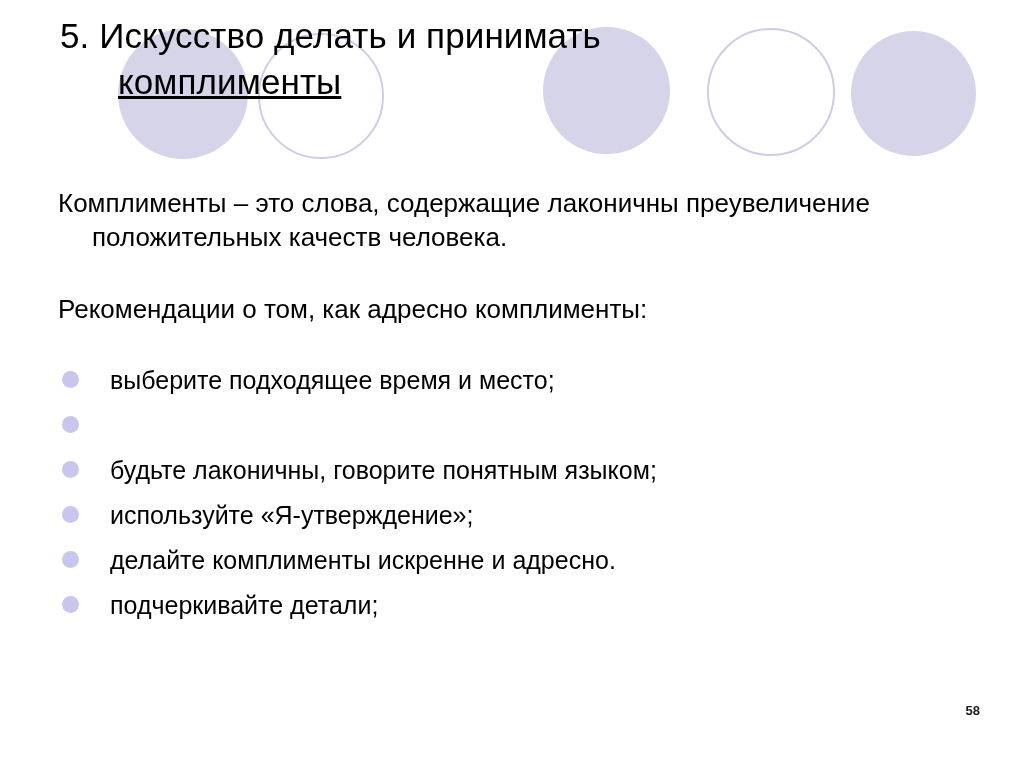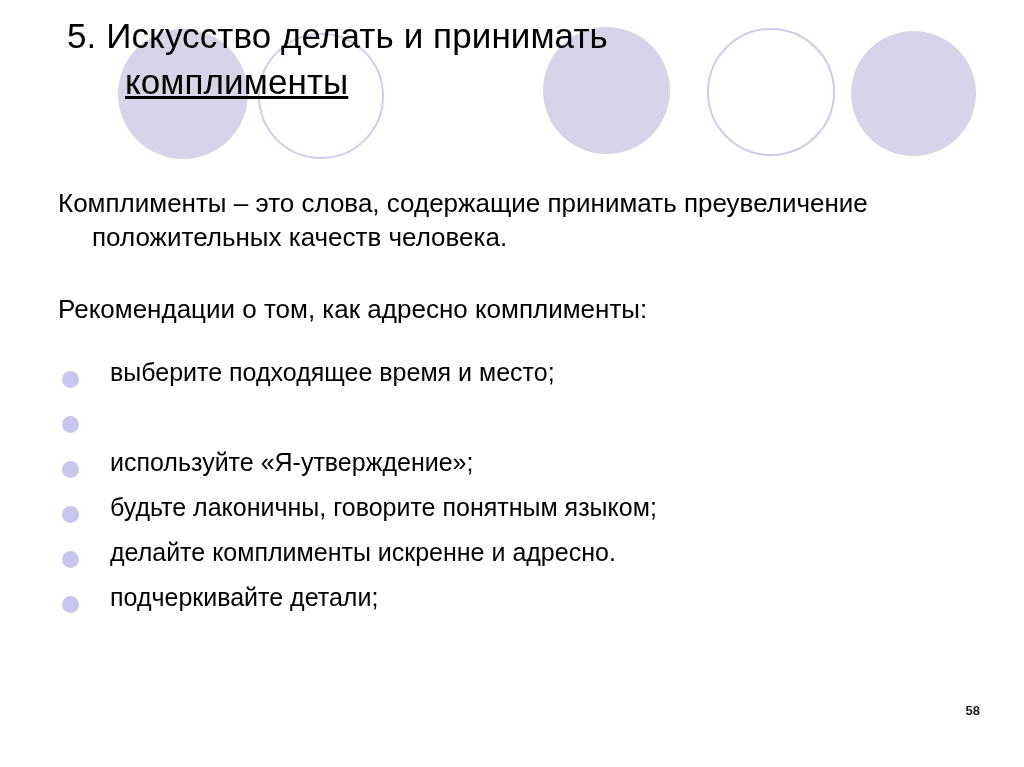--- a/index.html
+++ b/index.html
@@ -37,21 +37,21 @@
     background: #D6D4E8;
   }
   .deco-circle.outlined {
     background: transparent;
     border: 2px solid #CFCDE6;
   }
 
   
   #title-block {
     position: absolute;
-    left: 67px;
+    left: 60px;
     top: 13px;
     width: 830px;
     z-index: 5;
   }
   .title-line {
     font-size: 35px;
     line-height: 46px;
     color: #000000;
     letter-spacing: 0.1px;
     white-space: nowrap;
@@ -86,21 +86,21 @@
     left: 58px;
     top: 357px;
     width: 900px;
     z-index: 5;
   }
   .bullet-row {
     position: relative;
     height: 45px;
     padding-left: 52px;
     display: flex;
-    align-items: flex-start;
+    align-items: center;
   }
   .bullet-marker {
     position: absolute;
     left: 4px;
     top: 14px;
     width: 17px;
     height: 17px;
     border-radius: 50%;
     background: #C9C6EE;
   }
@@ -135,40 +135,40 @@
       <div class="deco-circle outlined" style="left: 707px; top: 28px; width: 128px; height: 128px; border-color: rgb(207, 205, 230);"></div>
       <div class="deco-circle filled" style="left: 851px; top: 31px; width: 125px; height: 125px; background: rgb(214, 212, 232);"></div>
     </div>
 
   <div id="title-block">
     <div class="title-line">5. Искусство делать и принимать</div>
     <div class="title-line second">комплименты</div>
   </div>
 
   <div id="body-block">
-    <div class="para">Комплименты – это слова, содержащие принимать преувеличение положительных качеств человека.</div>
+    <div class="para">Комплименты – это слова, содержащие лаконичны преувеличение положительных качеств человека.</div>
     <div class="para-spacer"></div>
     <div class="para">Рекомендации о том, как адресно комплименты:</div>
   </div>
 
   <div id="bullet-list">
       <div class="bullet-row">
         <span class="bullet-marker" style="background: rgb(201, 198, 238);"></span>
         <span class="bullet-text">выберите подходящее время и место;</span>
       </div>
       <div class="bullet-row">
         <span class="bullet-marker" style="background: rgb(201, 198, 238);"></span>
       </div>
       <div class="bullet-row">
         <span class="bullet-marker" style="background: rgb(201, 198, 238);"></span>
-        <span class="bullet-text">используйте «Я-утверждение»;</span>
+        <span class="bullet-text">будьте лаконичны, говорите понятным языком;</span>
       </div>
       <div class="bullet-row">
         <span class="bullet-marker" style="background: rgb(201, 198, 238);"></span>
-        <span class="bullet-text">будьте лаконичны, говорите понятным языком;</span>
+        <span class="bullet-text">используйте «Я-утверждение»;</span>
       </div>
       <div class="bullet-row">
         <span class="bullet-marker" style="background: rgb(201, 198, 238);"></span>
         <span class="bullet-text">делайте комплименты искренне и адресно.</span>
       </div>
       <div class="bullet-row">
         <span class="bullet-marker" style="background: rgb(201, 198, 238);"></span>
         <span class="bullet-text">подчеркивайте детали;</span>
       </div>
     </div>

